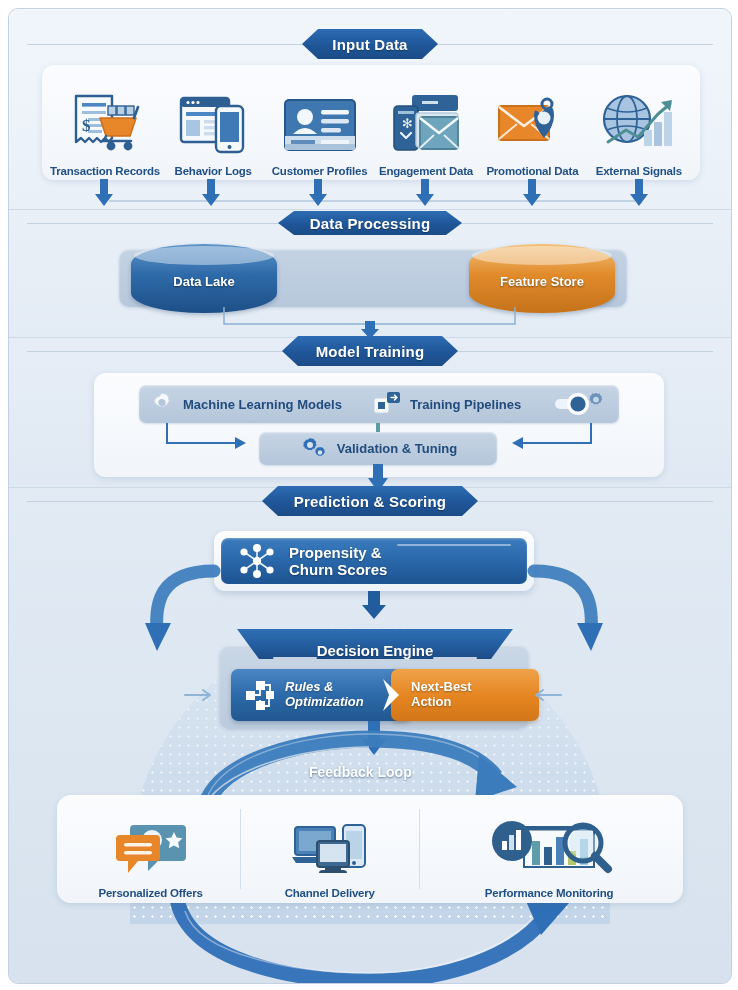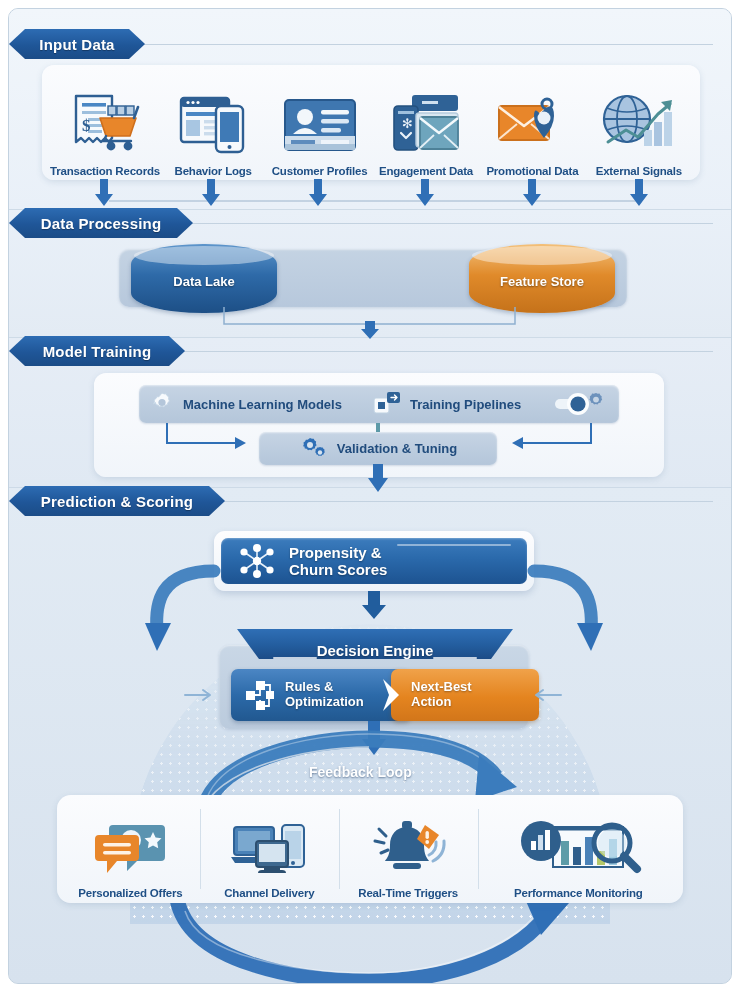--- a/index.html
+++ b/index.html
@@ -30,21 +30,21 @@
     border-radius:240px 240px 0 0;
     background-image:radial-gradient(circle, #ffffff 1.1px, transparent 1.3px);
     background-size:9px 9px;
     background-color:rgba(150,185,220,.40);
     opacity:.85;
     -webkit-mask-image:linear-gradient(180deg,rgba(0,0,0,.12),rgba(0,0,0,.95));
     mask-image:linear-gradient(180deg,rgba(0,0,0,.12),rgba(0,0,0,.95));
   }
 
   
-  .banner-wrap{position:absolute;left:0;right:0;display:flex;align-items:center;}
+  .banner-wrap{position:absolute;left:0;right:0;display:flex;align-items:center;justify-content:center;}
   .banner-rule{position:absolute;left:18px;right:18px;height:1px;background:#c3d2e0;}
   .banner{
     position:relative;z-index:3;
     background:linear-gradient(180deg,#2d6cb3 0%,#1f5698 55%,#1b4c87 100%);
     color:#ffffff;font-weight:bold;letter-spacing:.2px;
     display:flex;align-items:center;justify-content:center;
     box-shadow:0 1px 3px rgba(20,50,90,.35);
     text-shadow:0 1px 1px rgba(0,0,0,.32);
   }
   .banner.hex{
@@ -331,21 +331,21 @@
         </div>
     <div class="darrow">
           <svg width="20" height="28" viewBox="0 0 20 28">
             <path d="M6 0 h8 v15 h5 L10 27 L1 15 h5 Z" fill="#2f6fb6"></path>
           </svg>
         </div>
   </div>
 
   <div class="banner-wrap" style="top:197px;height:34px;">
     <div class="banner-rule" style="top:17px;"></div>
-    <div class="banner hex" style="width:184px;height:30px;font-size:15px;">
+    <div class="banner hex" style="width:184px;height:24px;font-size:15px;">
       <span>Data Processing</span>
     </div>
   </div>
 
   <div class="panel-soft" style="left:110px;top:240px;width:508px;height:58px;"></div>
 
   <div class="cyls" style="left:122px;top:238px;width:484px;height:62px;">
     <div class="cyl cyl-blue">
       <div class="body"></div>
       <div class="top"></div>
@@ -469,21 +469,21 @@
   </svg>
 
   <div class="panel-soft" style="left:210px;top:636px;width:310px;height:84px;background:linear-gradient(180deg,#c9d7e6,#bbcbdd);"></div>
 
   <div class="trap" style="left:228px;top:620px;width:276px;height:30px;">
     <span class="dash"></span>
     <span class="t">Decision Engine</span>
     <span class="dash"></span>
   </div>
 
-  <div class="rules-box" style="left:222px;top:660px;width:166px;height:52px;">
+  <div class="rules-box" style="left:222px;top:660px;width:166px;height:52px;font-style:italic;">
     <span>
       <svg width="30" height="32" viewBox="0 0 30 32">
         <rect x="1" y="12" width="9" height="9" fill="#ffffff"></rect>
         <rect x="11" y="2" width="9" height="9" fill="#ffffff"></rect>
         <rect x="11" y="22" width="9" height="9" fill="#ffffff"></rect>
         <rect x="21" y="12" width="8" height="8" fill="#ffffff"></rect>
         <path d="M10 16 H15 V11 M15 21 V26 M20 27 H24 V20" stroke="#ffffff" stroke-width="1.8" fill="none"></path>
         <path d="M20 6 H25 V12" stroke="#ffffff" stroke-width="1.8" fill="none"></path>
       </svg>
     </span>
@@ -549,36 +549,20 @@
           <circle cx="63" cy="44" r="2" fill="#2f6296"></circle>
           <rect x="26" y="22" width="32" height="26" rx="3" fill="#3d688f" stroke="#2c4f70" stroke-width="2"></rect>
           <rect x="29" y="25" width="26" height="18" fill="#d5e4f0"></rect>
           <path d="M34 48 h16 v4 h-16 Z" fill="#2c4f70"></path>
           <path d="M28 54 H56 a4 3 0 0 0 -4 -3 H32 a4 3 0 0 0 -4 3 Z" fill="#2c4f70"></path>
         </svg>
       </div>
       <div class="lbl">Channel Delivery</div>
     </div>
 
-    <div class="ocell">
-      <div class="ico">
-        <svg width="78" height="62" viewBox="0 0 78 62">
-          <path d="M38 8 c11 0 17 8 17 18 c0 10 3 13 5 16 H16 c2-3 5-6 5-16 c0-10 6-18 17-18 Z" fill="#2f5f8c"></path>
-          <rect x="33" y="2" width="10" height="8" rx="3" fill="#2f5f8c"></rect>
-          <rect x="24" y="44" width="28" height="6" rx="3" fill="#2f5f8c"></rect>
-          <path d="M10 10 L17 17 M6 22 L15 24 M12 34 L19 31" stroke="#2f5f8c" stroke-width="3" stroke-linecap="round"></path>
-          <path d="M56 6 L70 16 L60 30 L48 20 Z" fill="#e8862a"></path>
-          <rect x="56.5" y="12" width="3.4" height="8" rx="1.7" fill="#fdf2e6"></rect>
-          <circle cx="58.2" cy="23" r="1.9" fill="#fdf2e6"></circle>
-          <path d="M60 36 q8 -4 7 -13" fill="none" stroke="#8fb4d6" stroke-width="3" stroke-linecap="round"></path>
-          <path d="M64 42 q12 -6 11 -20" fill="none" stroke="#8fb4d6" stroke-width="3" stroke-linecap="round"></path>
-        </svg>
-      </div>
-      <div class="lbl">Real-Time Triggers</div>
-    </div>
 
     <div class="ocell" style="flex:1.45;">
       <div class="ico">
         <svg width="130" height="62" viewBox="0 0 130 62">
           <rect x="40" y="8" width="70" height="40" fill="#f6fafd" stroke="#2f5f8c" stroke-width="2"></rect>
           <line x1="40" y1="10" x2="110" y2="10" stroke="#2f5f8c" stroke-width="3"></line>
           <rect x="48" y="22" width="8" height="24" fill="#5d9ca8"></rect>
           <rect x="60" y="28" width="8" height="18" fill="#2f5f8c"></rect>
           <rect x="72" y="18" width="8" height="28" fill="#4a82b8"></rect>
           <rect x="84" y="32" width="8" height="14" fill="#b4c86a"></rect>

